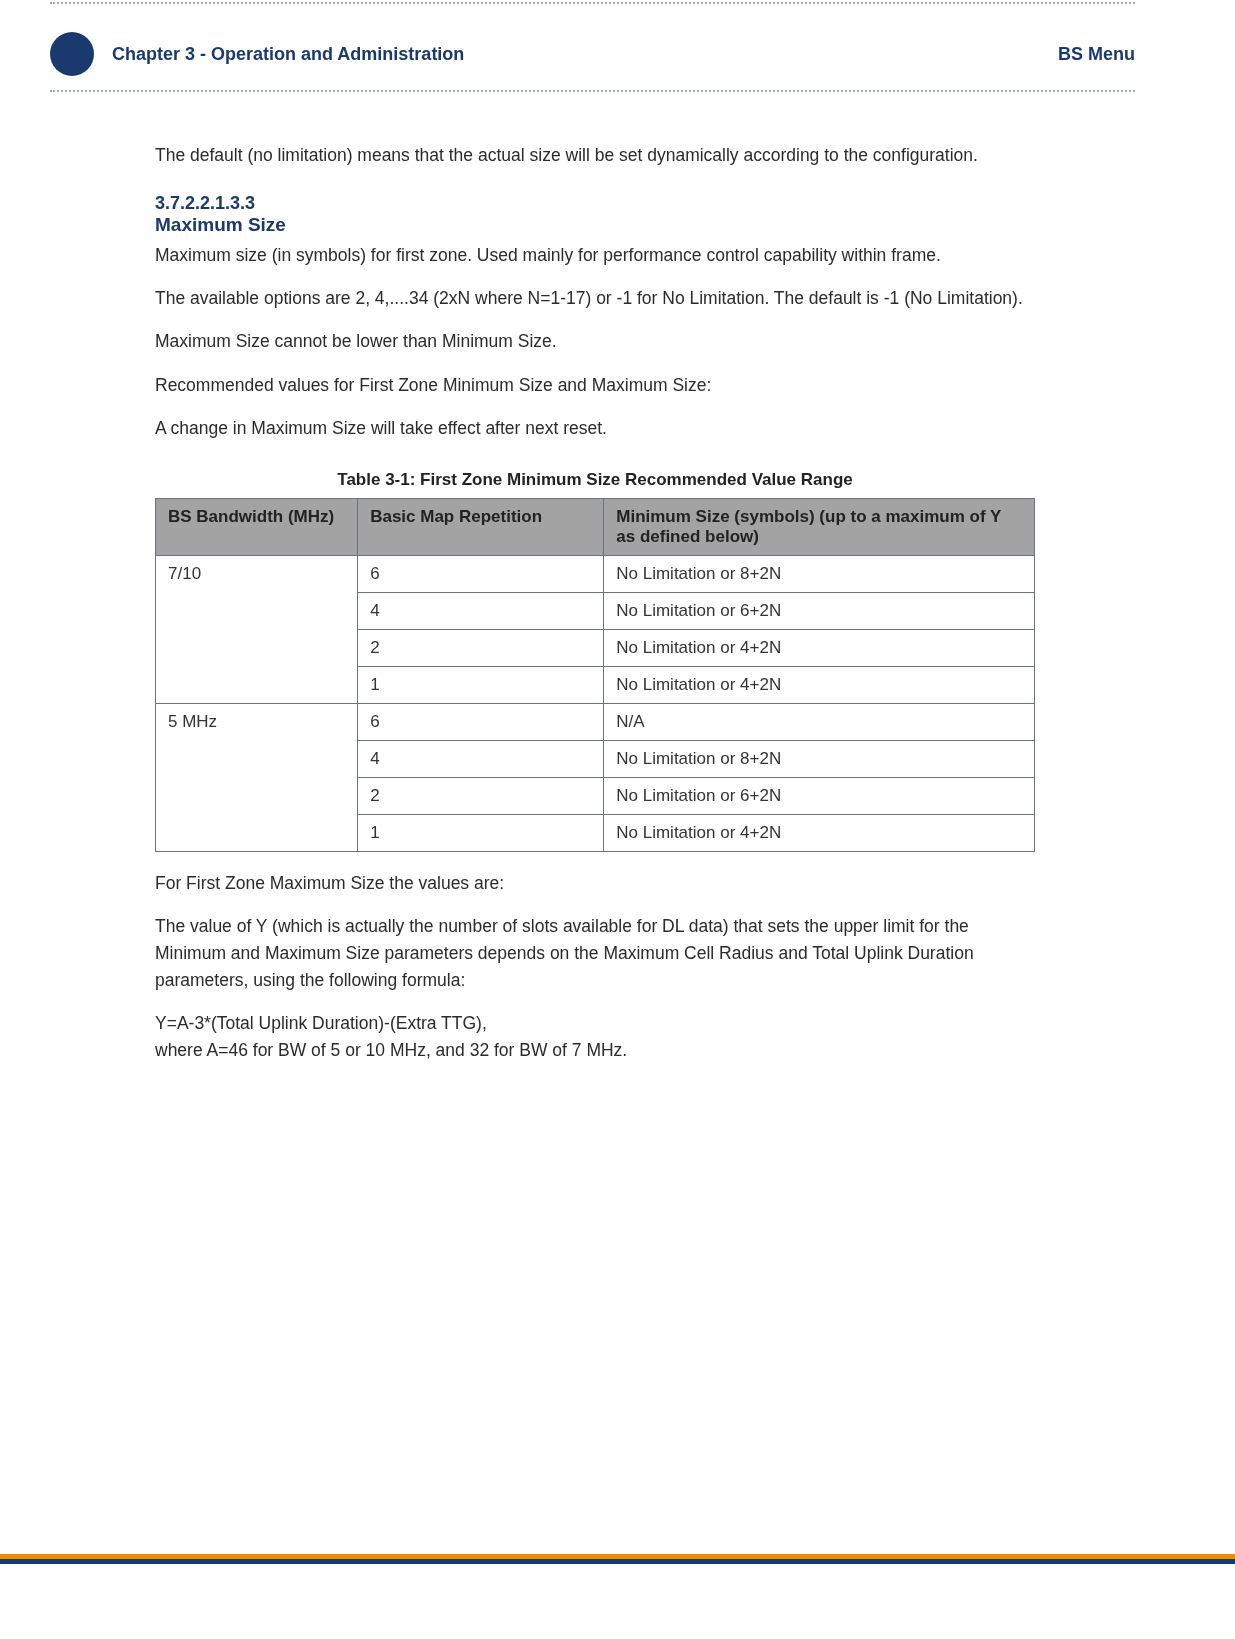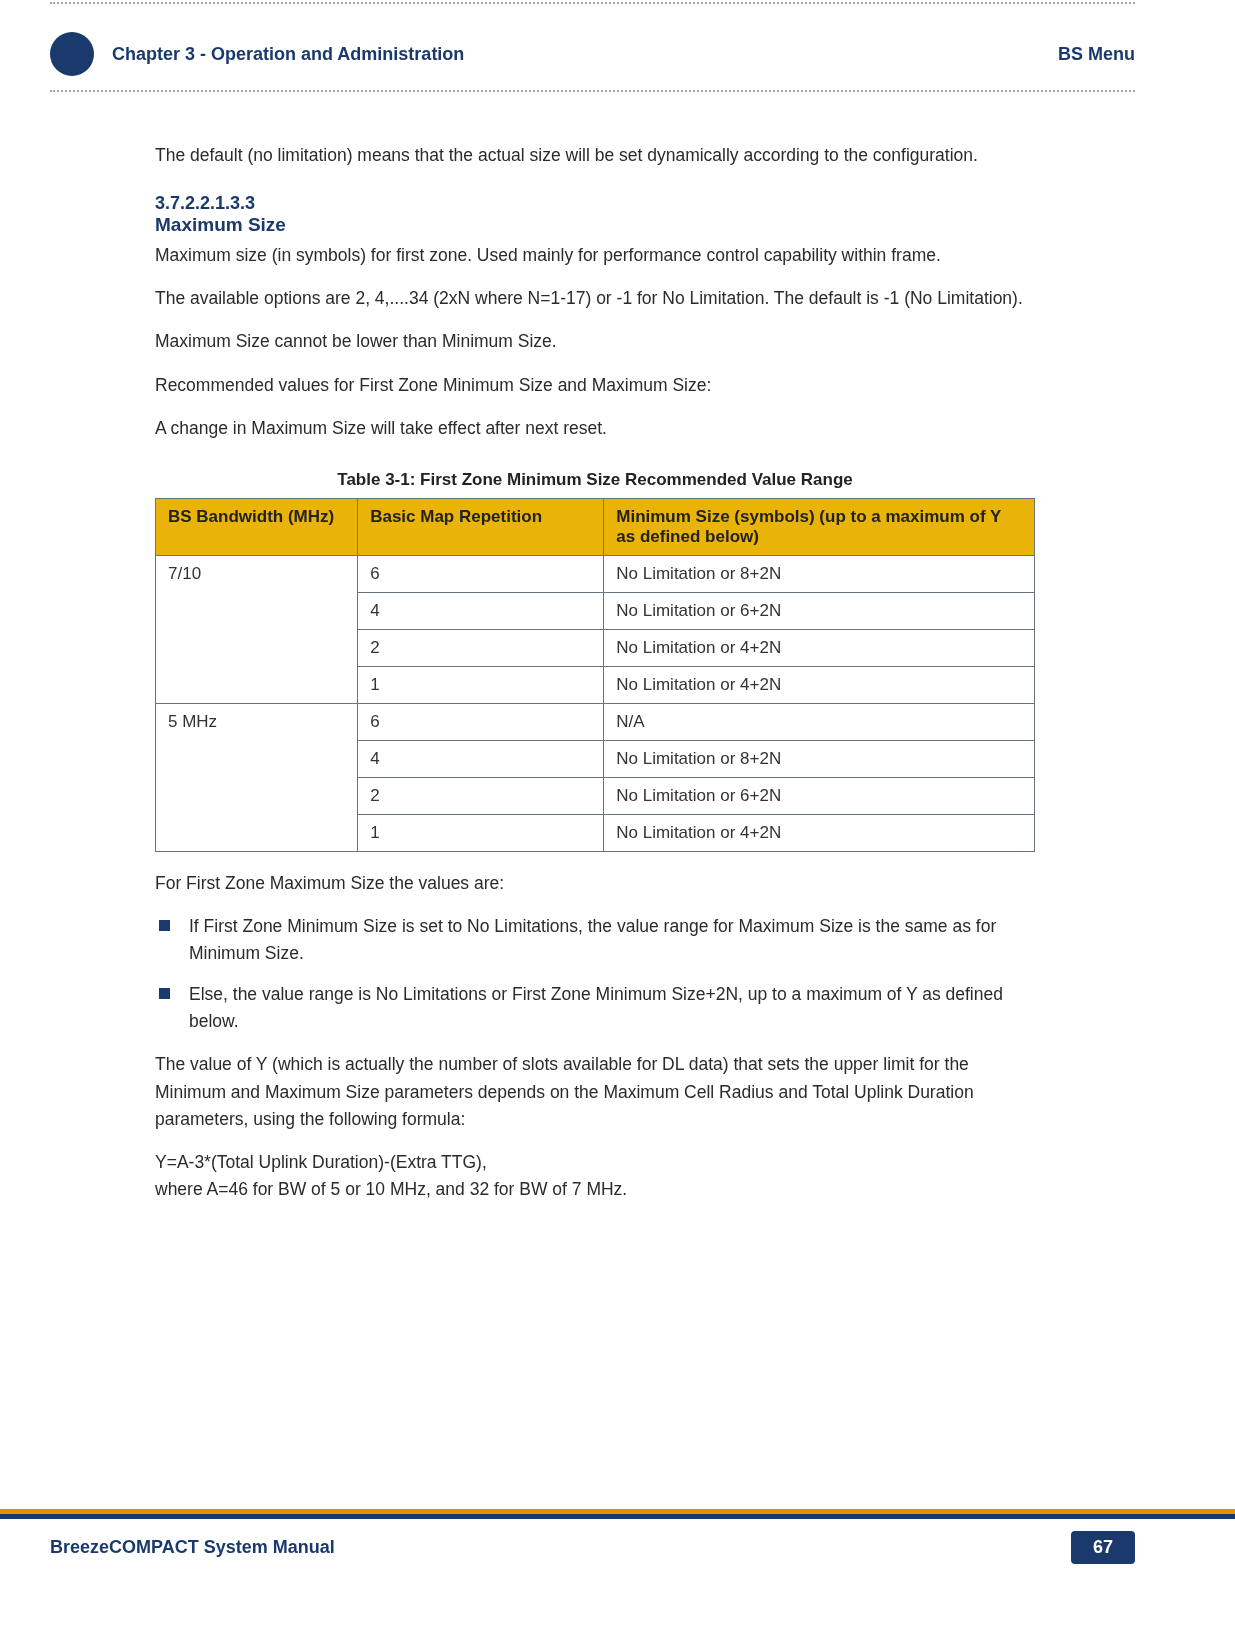--- a/index.html
+++ b/index.html
@@ -94,21 +94,21 @@
     margin-bottom: 18px;
   }
   table.data th, table.data td {
     border: 1px solid #6b7280;
     padding: 8px 12px;
     text-align: left;
     font-size: 17px;
     vertical-align: top;
   }
   table.data th {
-    background: #eab308;
+    background: #a3a3a3;
     color: #222;
     font-weight: 700;
   }
   table.data .col1 { width: 23%; }
   table.data .col2 { width: 28%; }
   table.data .col3 { width: 49%; }
   ul.sq {
     list-style: none;
     padding-left: 0;
     margin-bottom: 16px;
@@ -242,34 +242,26 @@
           </tr>
           <tr>
             <td>1</td>
             <td>No Limitation or 4+2N</td>
           </tr>
         </tbody>
     </table>
 
     <p class="para">For First Zone Maximum Size the values are:</p>
 
-    <ul class="sq" id="bullet-list">
-        <li>If First Zone Minimum Size is set to No Limitations, the value range for Maximum Size is the same as for Minimum Size.</li>
-        <li>Else, the value range is No Limitations or First Zone Minimum Size+2N, up to a maximum of Y as defined below.</li>
-      </ul>
 
     <p class="para">The value of Y (which is actually the number of slots available for DL data) that sets the upper limit for the Minimum and Maximum Size parameters depends on the Maximum Cell Radius and Total Uplink Duration parameters, using the following formula:</p>
     <p class="para">
       <span>Y=A-3*(Total Uplink Duration)-(Extra TTG),</span><br>
       <span>where A=46 for BW of 5 or 10 MHz, and 32 for BW of 7 MHz.</span>
     </p>
 
   </div>
 
   <div class="footer">
     <div class="footer-bars"></div>
-    <div class="footer-row">
-      <div class="footer-title">BreezeCOMPACT System Manual</div>
-      <div class="page-badge">67</div>
-    </div>
   </div>
 
 </div>
 
 </body></html>

